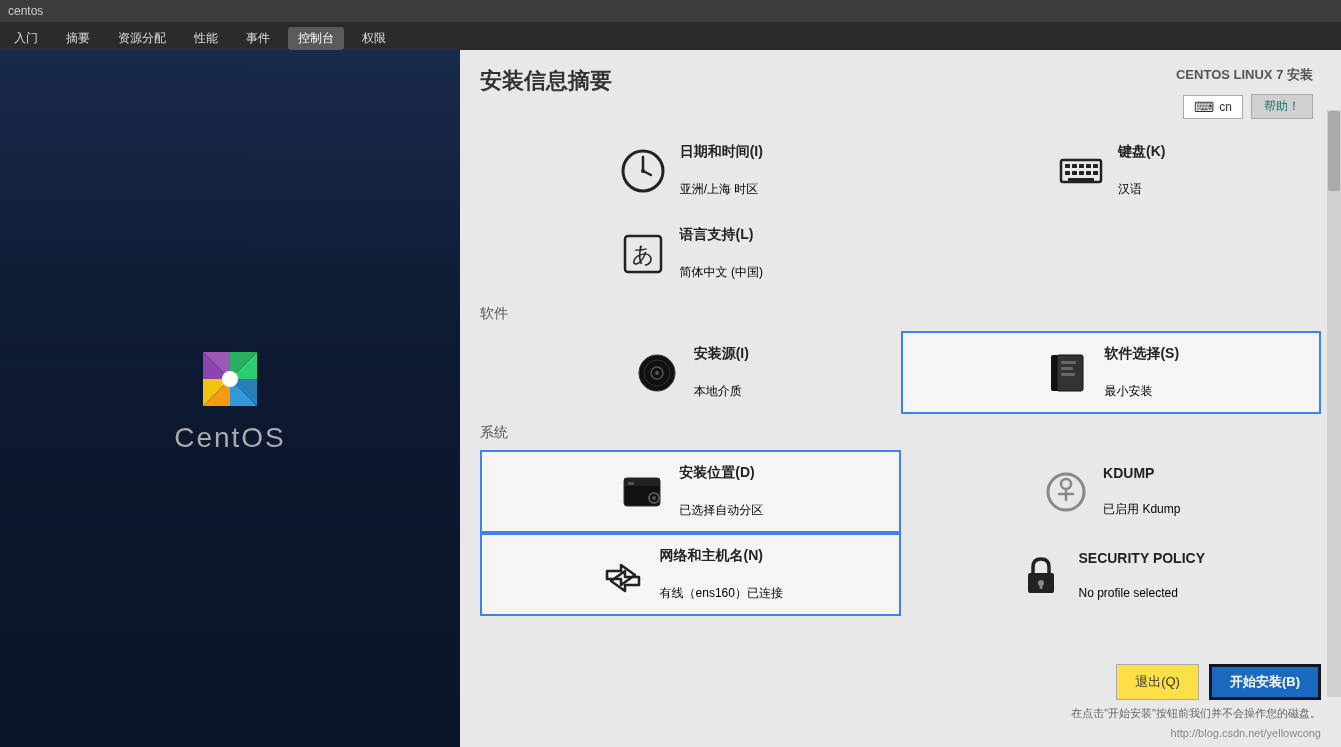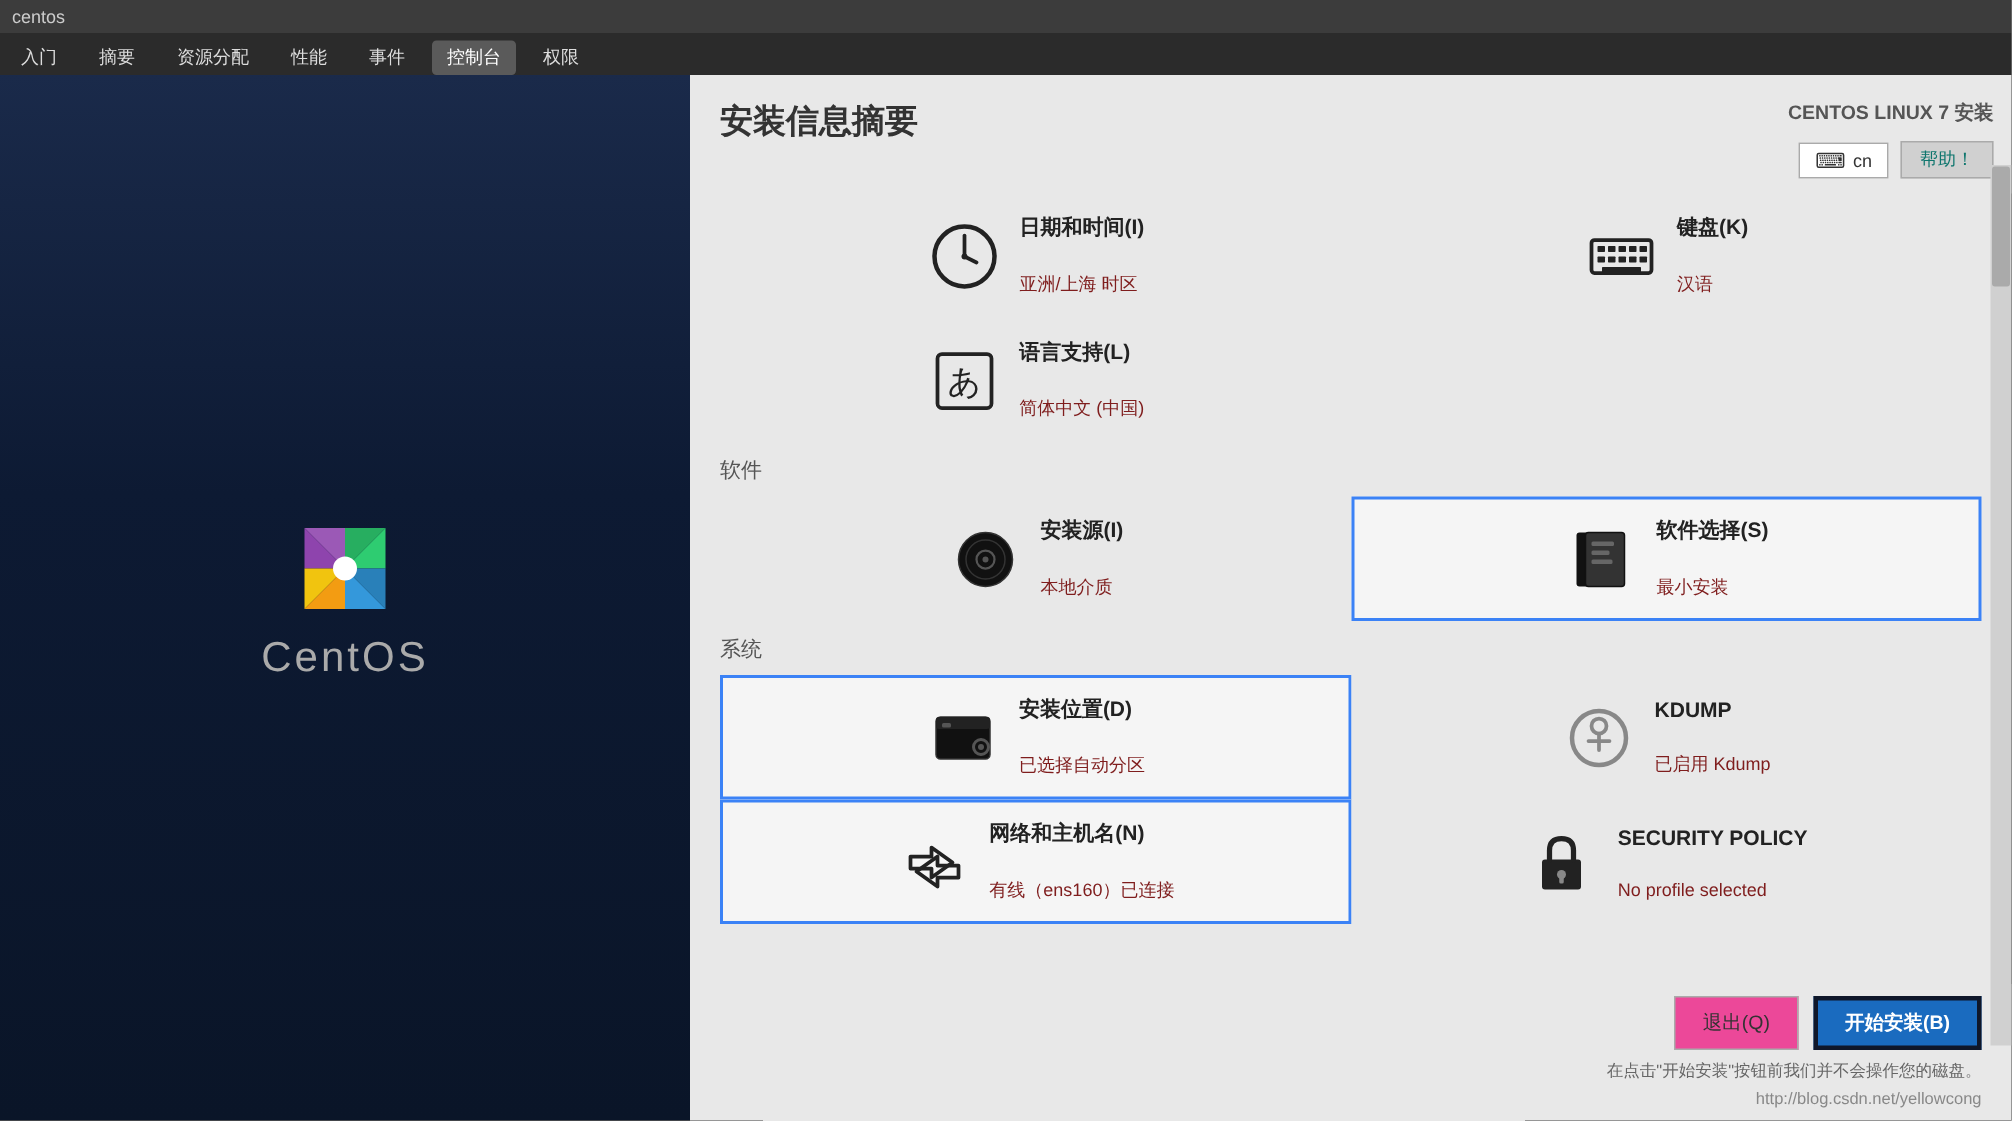--- a/index.html
+++ b/index.html
@@ -92,21 +92,21 @@
       display: flex;
       flex-direction: column;
       position: relative;
     }
 
     
     #panel-header {
       display: flex;
       justify-content: space-between;
       align-items: flex-start;
-      padding: 16px 12px 10px 20px;
+      padding: 16px 28px 10px 20px;
       background: #e8e8e8;
     }
 
     #panel-title {
       font-size: 22px;
       font-weight: bold;
       color: #333;
     }
 
     #header-right {
@@ -195,21 +195,21 @@
     }
 
     .config-item-title {
       font-size: 14px;
       font-weight: bold;
       color: #222;
     }
 
     .config-item-subtitle {
       font-size: 12px;
-      color: #7f1d1d;
+      color: #000000;
       margin-top: 20px;
     }
 
     
     #scrollbar {
       position: absolute;
       right: 0;
       top: 60px;
       width: 14px;
       height: calc(100% - 110px);
@@ -232,21 +232,21 @@
       gap: 6px;
     }
 
     #footer-buttons {
       display: flex;
       justify-content: flex-end;
       gap: 10px;
     }
 
     #quit-button {
-      background: #ec4899;
+      background: #fde047;
       border: 1px solid #aaa;
       padding: 6px 18px;
       font-size: 13px;
       cursor: pointer;
       color: #333;
       font-family: inherit;
     }
 
     #start-install-button {
       background: #1a6bbf;

